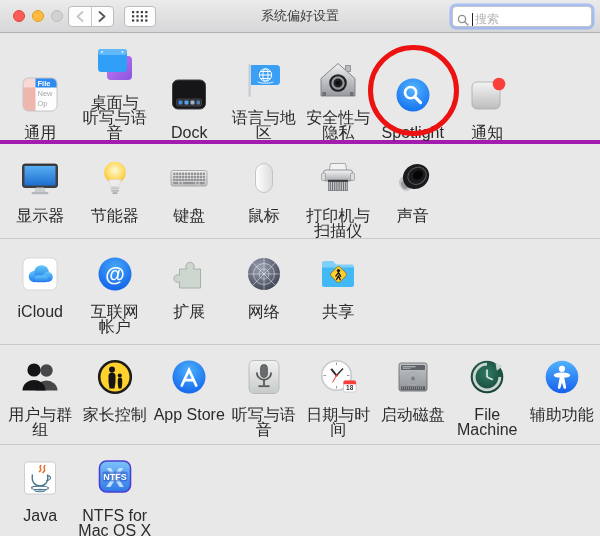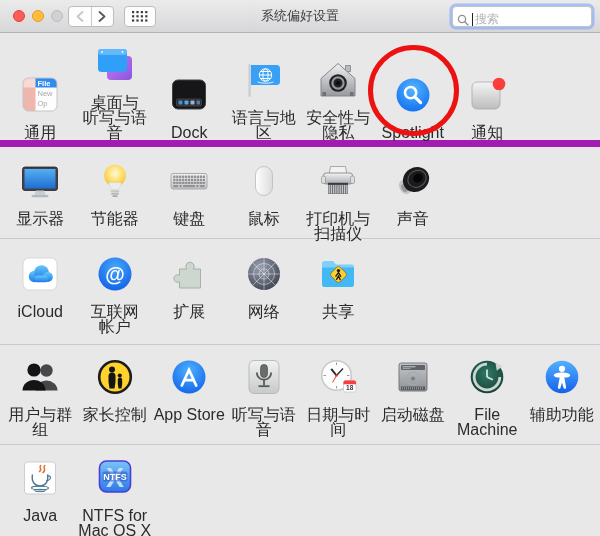--- a/index.html
+++ b/index.html
@@ -49,21 +49,21 @@
   .search-field input {
     flex:1; min-width:0; border:none; outline:none; background:transparent;
     font-size:12px; color:#333; padding:0 0 0 2px;
     font-family:"Liberation Sans","DejaVu Sans",sans-serif;
   }
   .search-field input::placeholder { color:#b4b4b6; }
   
   #grid { position:relative; }
   .pref-row { display:flex; padding-left:3px; }
   .pref-row:nth-child(1){ height:107px; padding-top:21px;align-items:flex-end; }
-  .pref-row:nth-child(2){ height:98px;  padding-top:14px; border-top:7px solid #a21caf; }
+  .pref-row:nth-child(2){ height:98px;  padding-top:14px; border-top:4px solid #a21caf; }
   .pref-row:nth-child(3){ height:106px; padding-top:15px; border-top:1px solid #c9c9cb; }
   .pref-row:nth-child(4){ height:100px; padding-top:12px; border-top:1px solid #c9c9cb; }
   .pref-row:nth-child(5){ height:92px;  padding-top:13px; border-top:1px solid #c9c9cb; }
   .pref-item {
     width:74.5px; flex:none; display:flex; flex-direction:column; align-items:center;
   }
   .picon { width:42px; height:40px; display:block; }
   .plabel {
     margin-top:10px; font-size:16px; line-height:15px; color:#2b2b2b;
     text-align:center; white-space:pre-line;

